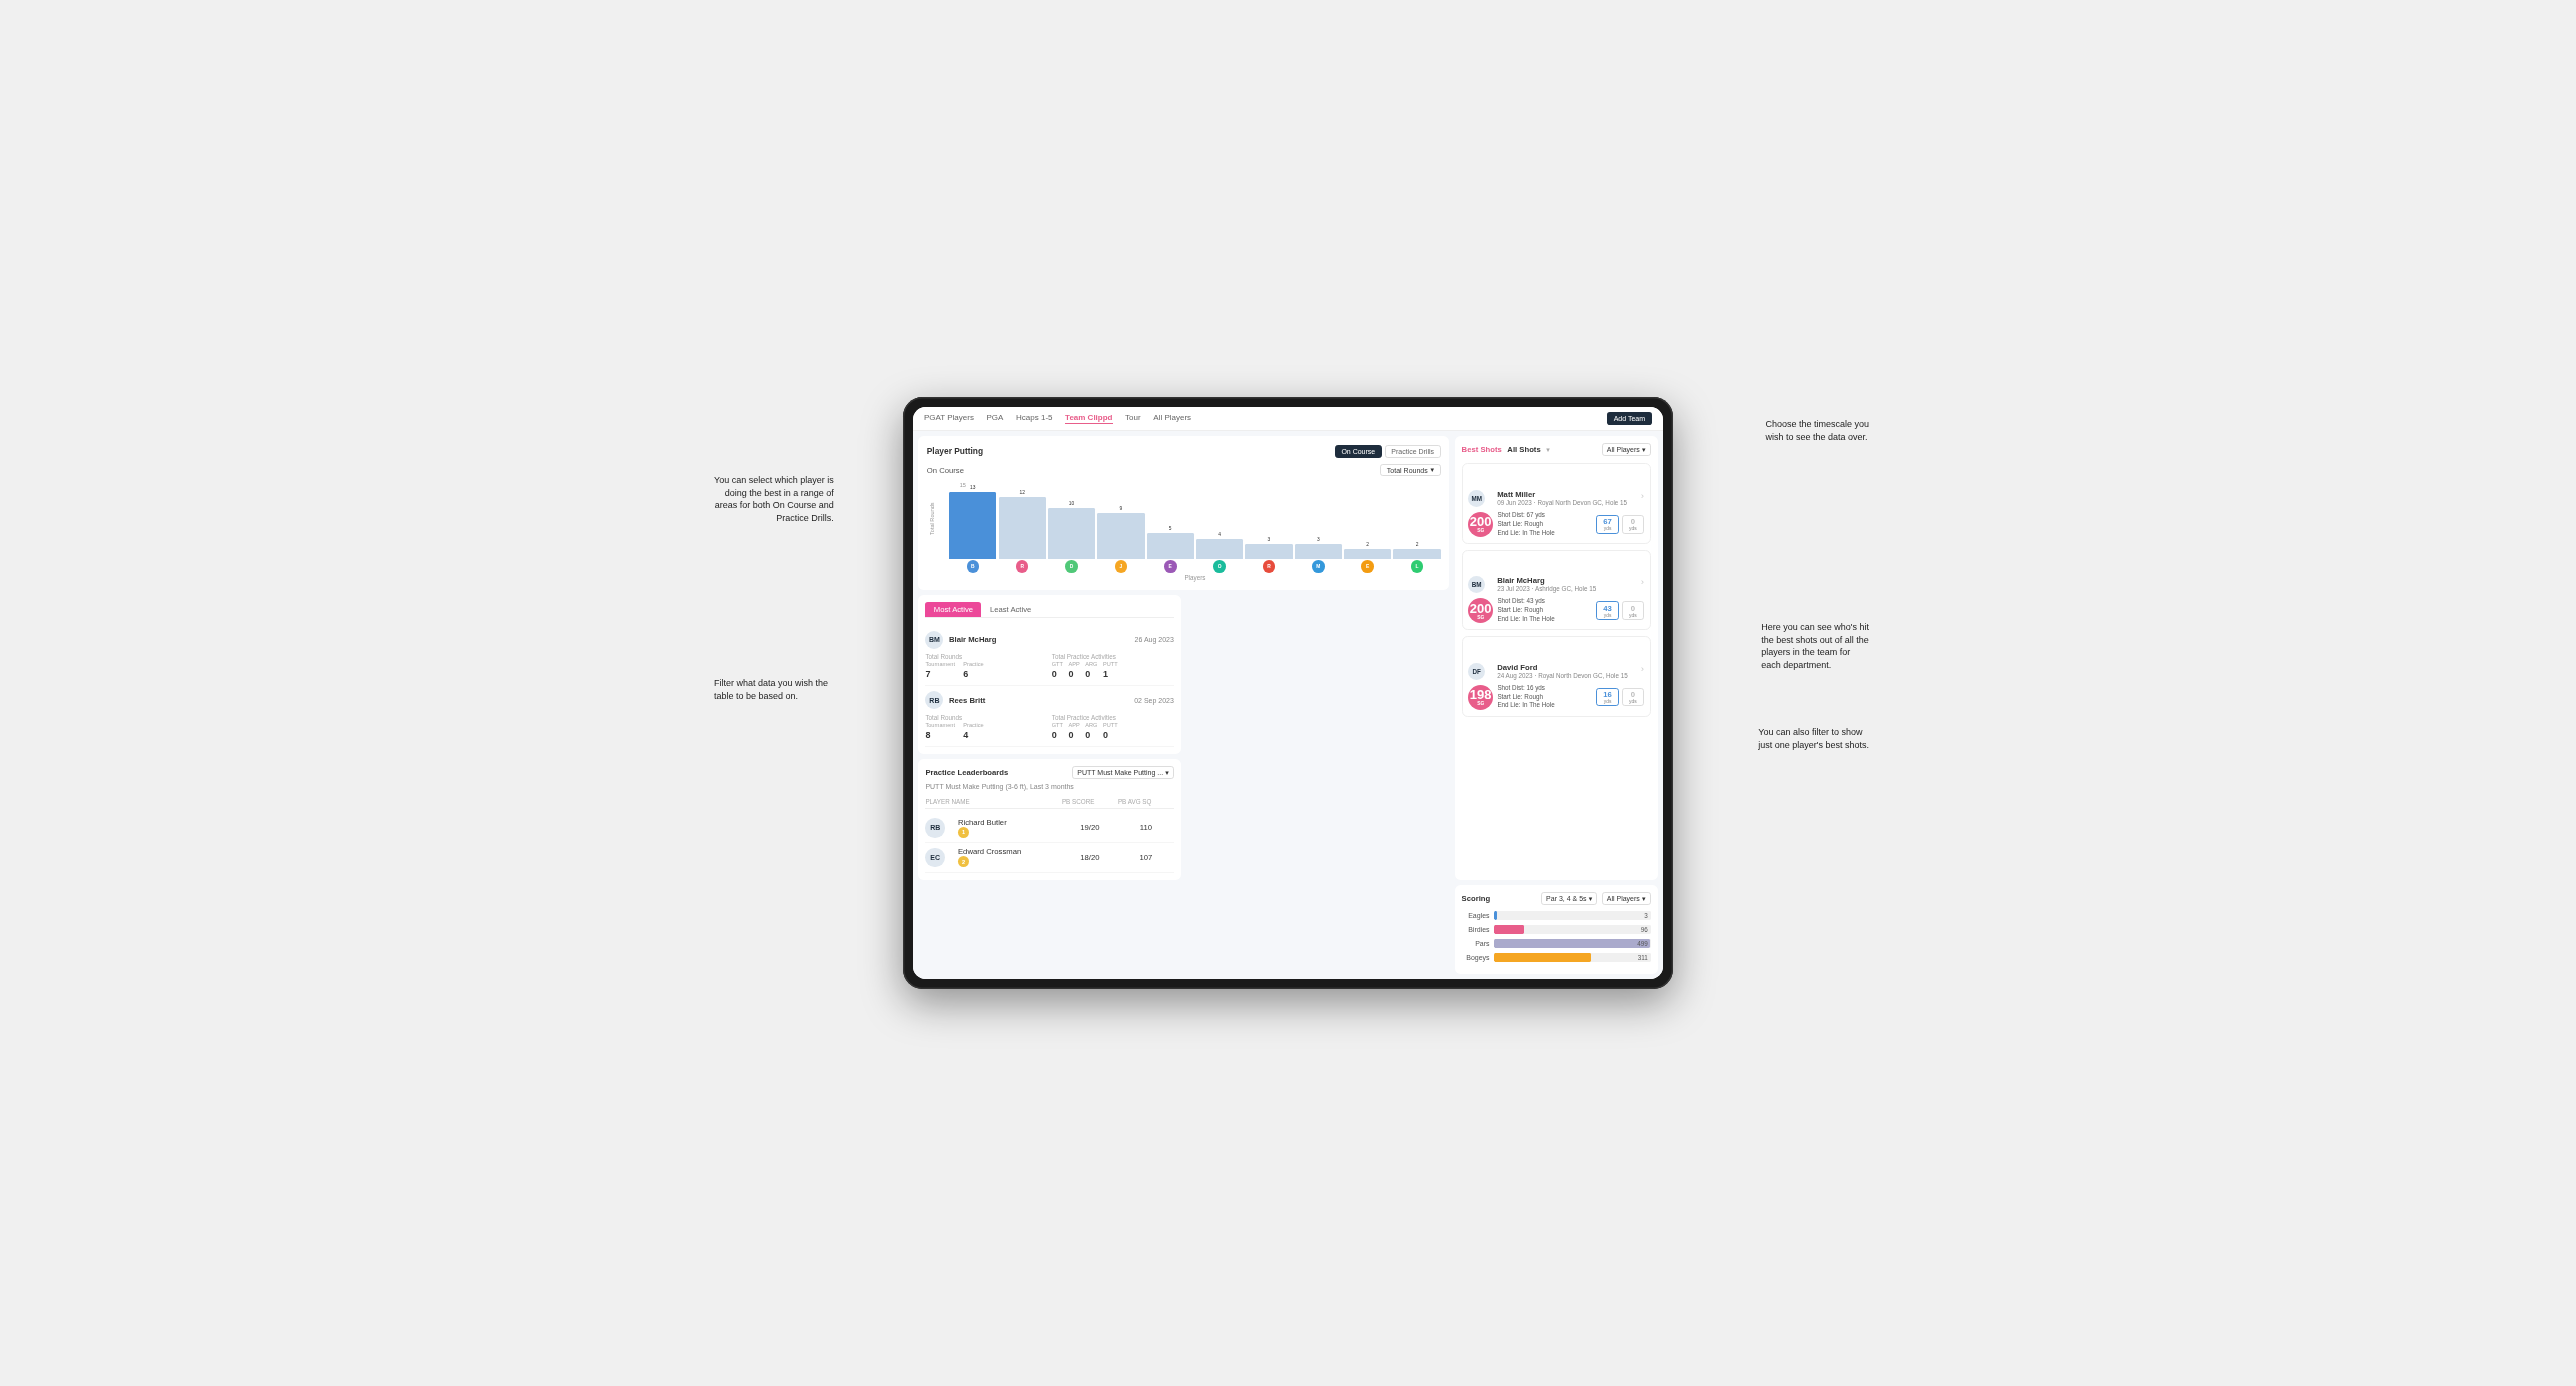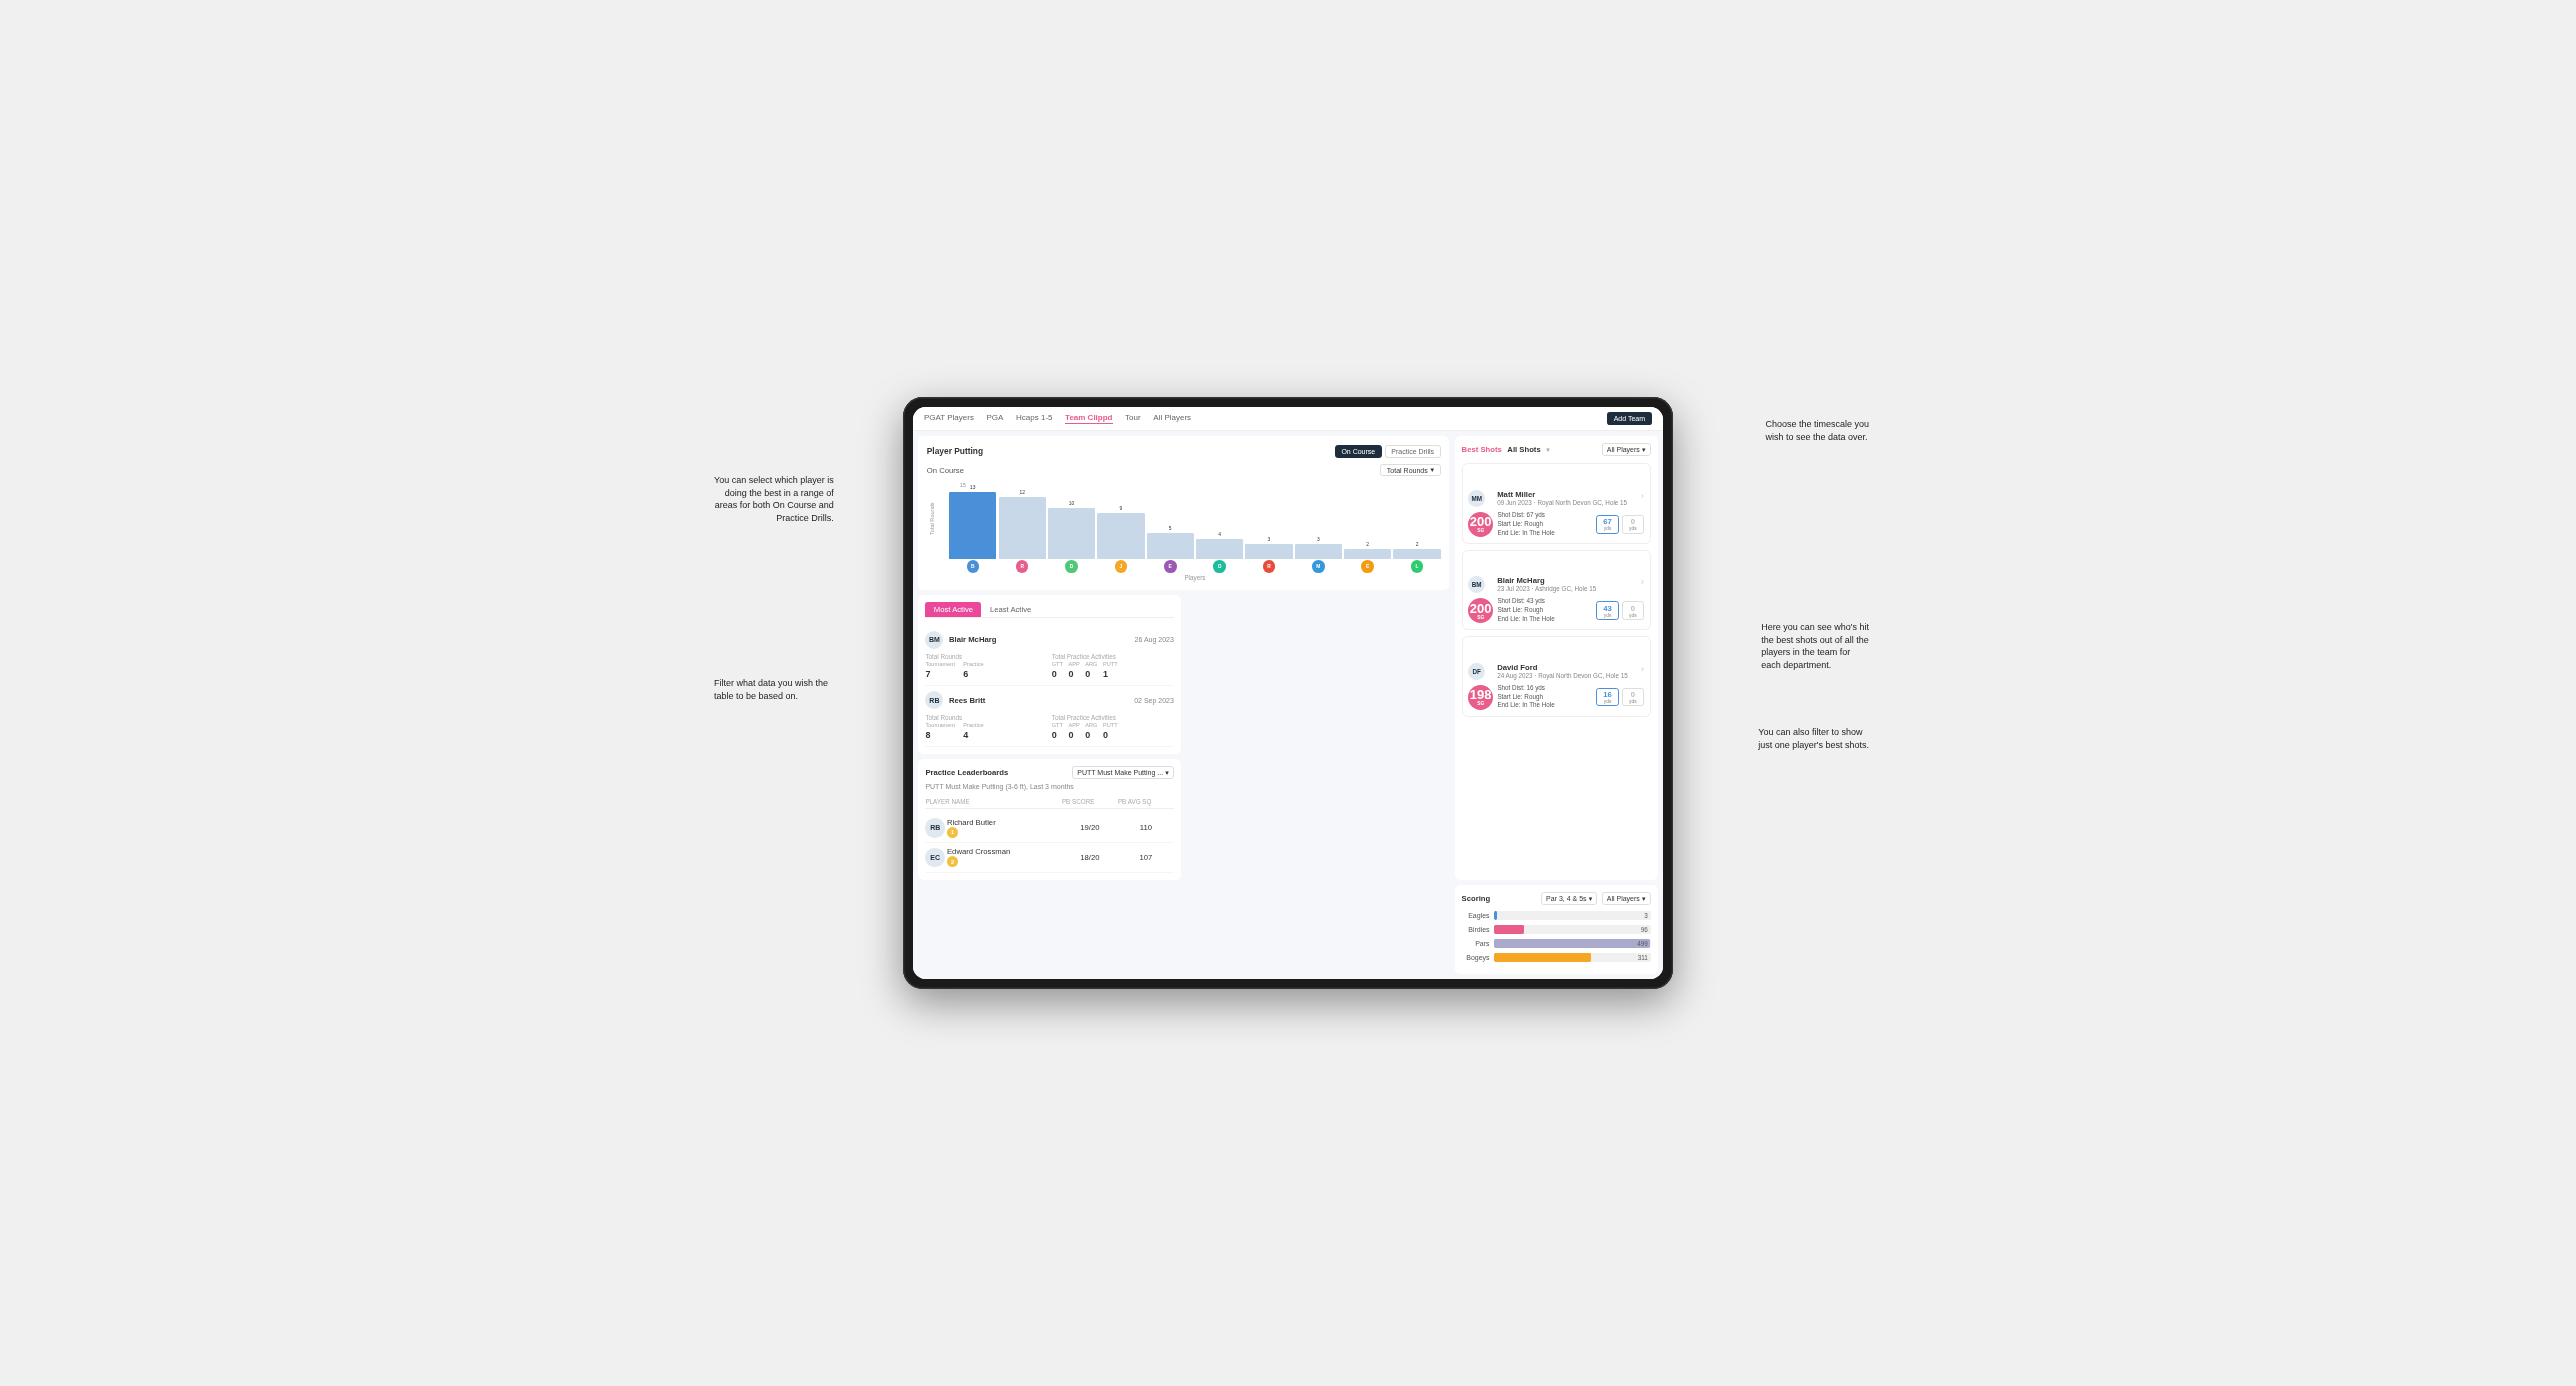--- a/index.html
+++ b/index.html
@@ -517,21 +517,21 @@
     .lb-row {
       display: grid;
       grid-template-columns: 1fr 56px 56px;
       align-items: center;
       padding: 4.2px 0;
       border-bottom: 0.7px solid #f5f5f5;
     }
     .lb-player {
       display: flex;
       align-items: center;
-      gap: 2px;
+      gap: 13px;
     }
     .lb-avatar {
       width: 19.6px;
       height: 19.6px;
       border-radius: 50%;
       background: #e0e8f0;
       display: flex;
       align-items: center;
       justify-content: center;
       font-size: 7px;

